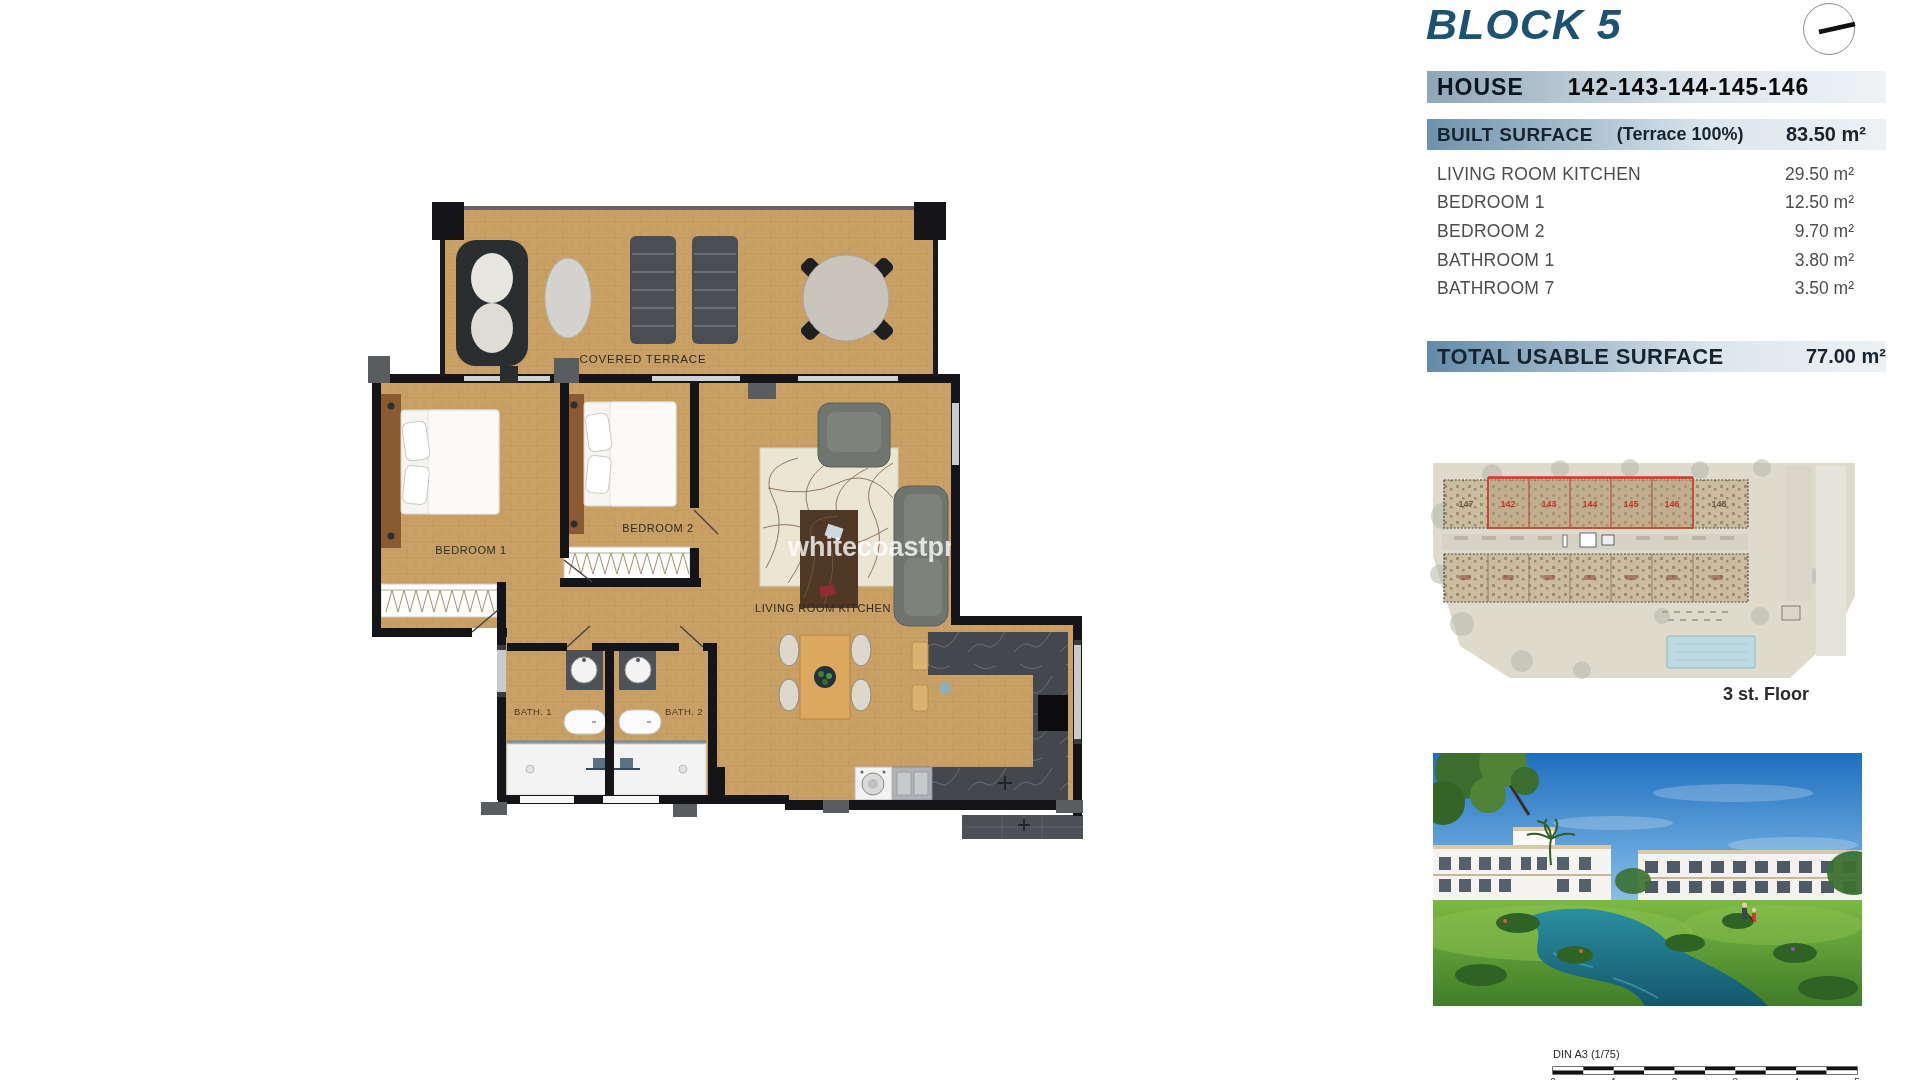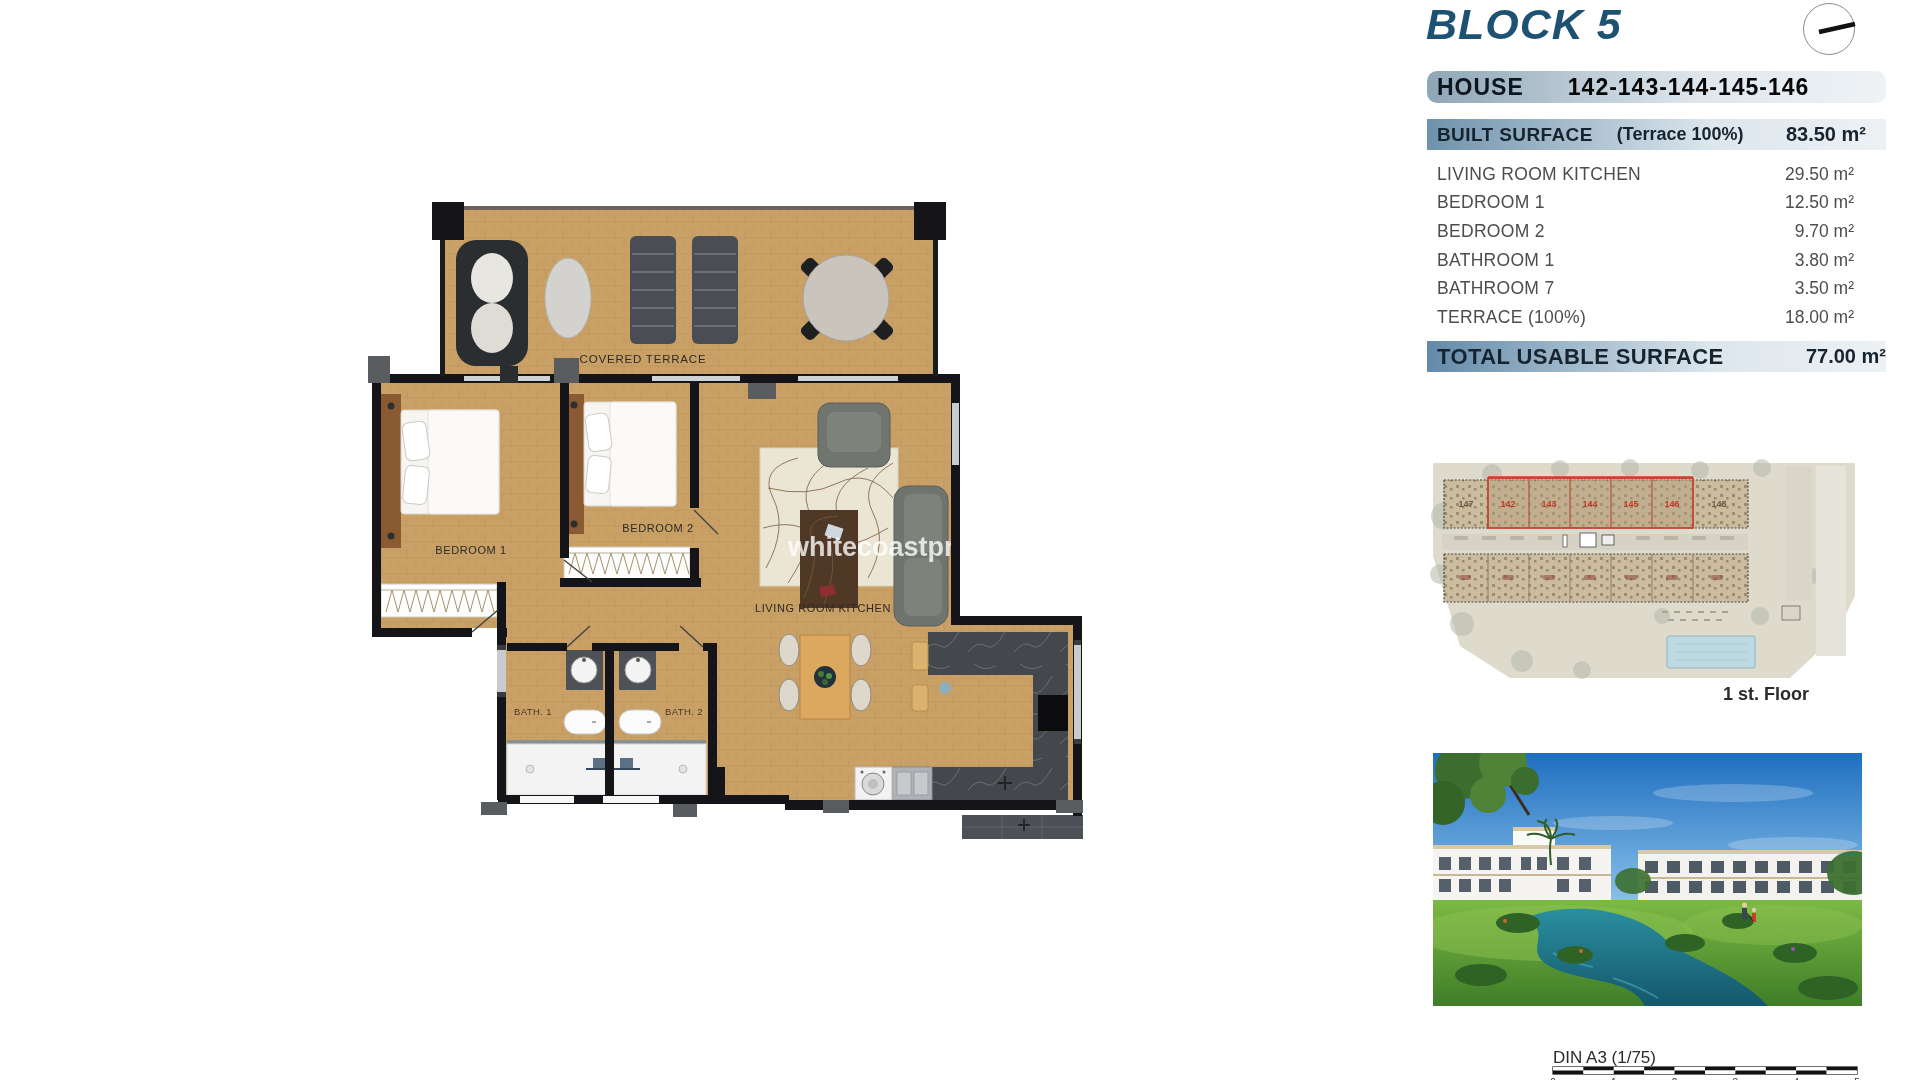--- a/index.html
+++ b/index.html
@@ -3,38 +3,38 @@
 <meta charset="utf-8">
 <style>
   html,body{margin:0;padding:0;background:#fff;}
   .canvas{position:relative;width:1920px;height:1080px;background:#fff;overflow:hidden;
           font-family:"Liberation Sans",sans-serif;}
   .abs{position:absolute;}
   
   .block-title{left:1426px;top:0px;font-size:43px;font-weight:900;font-style:italic;
                color:#1d5273;letter-spacing:1px;}
   .house-bar{left:1427px;top:71px;width:459px;height:32px;display:flex;align-items:center;
-             background:linear-gradient(90deg,#8ea6b6 0%,#dfe7ed 60%,#eef2f5 100%);border-radius:10px;}
+             background:linear-gradient(90deg,#8ea6b6 0%,#dfe7ed 60%,#eef2f5 100%);}
   .house-word{font-size:23px;font-weight:800;color:#0c161e;margin-left:10px;letter-spacing:1px;}
   .house-nums{font-size:23px;font-weight:800;color:#060606;margin-left:44px;letter-spacing:1px;}
   .surf-bar{left:1427px;top:119px;width:459px;height:31px;display:flex;align-items:center;
             background:linear-gradient(90deg,#6e92ac 0%,#dce6ed 62%,#edf1f4 100%);gap:24px;}
   .surf-bar .lbl{font-size:19px;font-weight:700;color:#17242f;margin-left:10px;letter-spacing:.4px;}
   .surf-bar .note{font-size:18px;font-weight:700;color:#17242f;}
   .surf-bar .val{font-size:20px;font-weight:700;color:#17242f;margin-left:auto;margin-right:20px;}
   .rows{left:1427px;top:160px;width:459px;}
   .srow{display:flex;align-items:center;height:28.6px;}
   .srow .lbl{font-size:17.5px;color:#4d4d4f;margin-left:10px;letter-spacing:.3px;}
   .srow .val{font-size:17.5px;color:#4d4d4f;margin-left:auto;margin-right:32px;}
   .total-bar{left:1427px;top:341px;width:459px;height:31px;display:flex;align-items:center;
              background:linear-gradient(90deg,#628aa9 0%,#dce6ed 62%,#edf1f4 100%);}
   .total-bar .lbl{font-size:22px;font-weight:700;color:#17242f;margin-left:10px;letter-spacing:.4px;}
   .total-bar .val{font-size:20px;font-weight:700;color:#17242f;margin-left:auto;}
   .floor-label{left:1723px;top:684px;font-size:18px;font-weight:700;color:#2b2b2b;}
-  .scale-label{left:1553px;top:1048px;font-size:17px;color:#2b2b2b;}
+  .scale-label{left:1553px;top:1048px;font-size:11px;color:#2b2b2b;}
   svg text{font-family:"Liberation Sans",sans-serif;}
 </style>
 </head>
 <body>
 
 <div class="canvas">
 
   <svg class="abs" style="left:368px;top:198px" width="742" height="648" viewBox="0 0 742 648">
     <defs>
       <pattern id="wood" width="26" height="16" patternUnits="userSpaceOnUse">
@@ -291,24 +291,20 @@
       <span class="val">9.70 m²</span>
     </div>
     <div class="srow">
       <span class="lbl">BATHROOM 1</span>
       <span class="val">3.80 m²</span>
     </div>
     <div class="srow">
       <span class="lbl">BATHROOM 7</span>
       <span class="val">3.50 m²</span>
     </div>
-    <div class="srow">
-      <span class="lbl">TERRACE (100%)</span>
-      <span class="val">18.00 m²</span>
-    </div>
   </div>
 
   <div class="abs total-bar">
     <span class="lbl">TOTAL USABLE SURFACE</span>
     <span class="val">77.00 m²</span>
   </div>
 
   <svg class="abs" style="left:1430px;top:456px" width="430" height="252" viewBox="0 0 430 252">
     <defs>
       <pattern id="specks" width="12" height="9" patternUnits="userSpaceOnUse">
@@ -382,21 +378,21 @@
     <g stroke="#a8a595" stroke-width="2">
       <path d="M232,156h6M244,156h6M256,156h6M268,156h6M280,156h6M292,156h6"></path>
       <path d="M238,164h6M250,164h6M262,164h6M274,164h6M286,164h6"></path>
     </g>
     <g>
       <rect x="237" y="180" width="88" height="32" rx="2" fill="#bdd9e1" stroke="#8fb4bf"></rect>
       <path d="M245,188h72M245,196h72M245,204h72" stroke="#a9c9d2" stroke-width="1"></path>
     </g>
   </svg>
 
-  <div class="abs floor-label">1 st. Floor</div>
+  <div class="abs floor-label">3 st. Floor</div>
 
   <svg class="abs" style="left:1433px;top:753px" width="429" height="253" viewBox="0 0 429 253">
     <defs>
       <linearGradient id="sky" x1="0" y1="0" x2="0" y2="1">
         <stop offset="0" stop-color="#1e6fc0"></stop>
           <stop offset="1" stop-color="#8ec3ea"></stop>
       </linearGradient>
       <linearGradient id="grass" x1="0" y1="0" x2="0" y2="1">
         <stop offset="0" stop-color="#7cb944"></stop>
           <stop offset="1" stop-color="#3f7d28"></stop>

